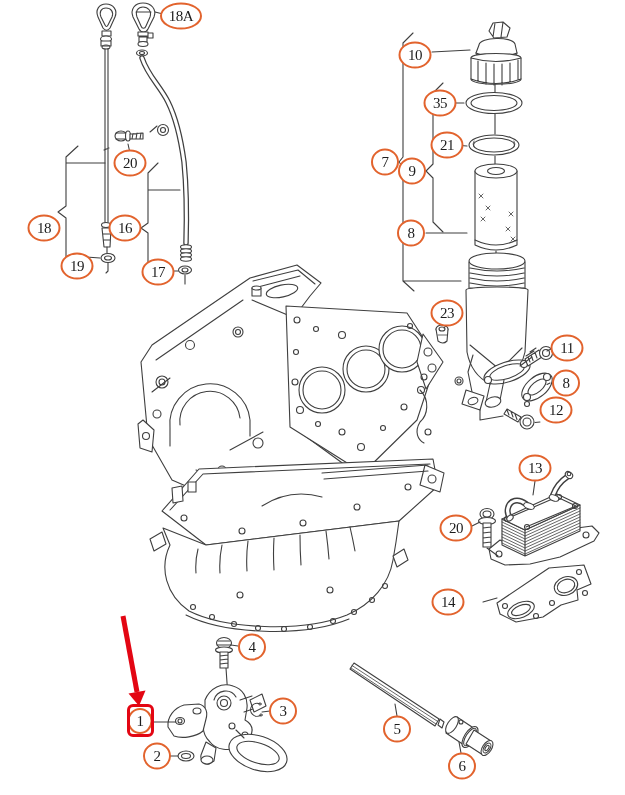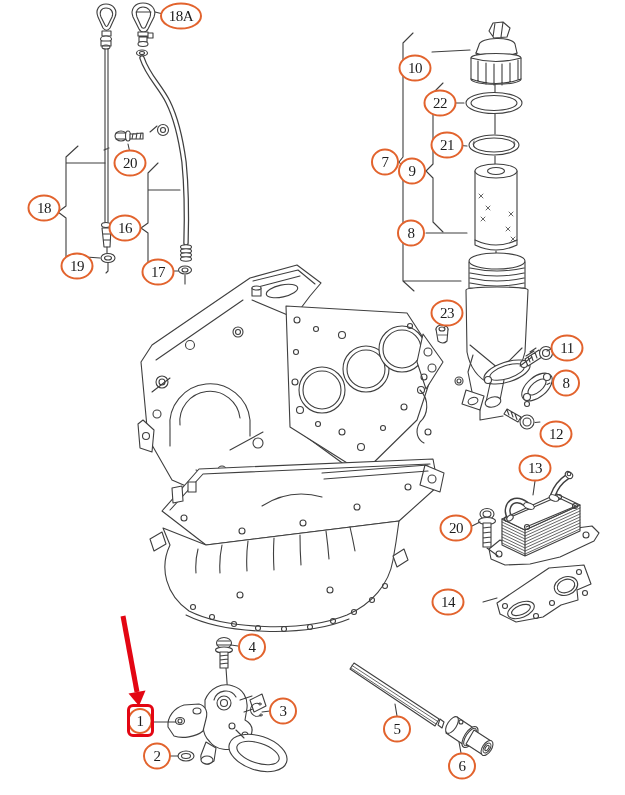--- a/index.html
+++ b/index.html
@@ -350,38 +350,38 @@
       <circle cx="461" cy="722" r="2"></circle>
     </g>
   </svg>
 
   <div class="callout" style="left:181px;top:16px;width:42px">
       <span>18A</span>
     </div>
   <div class="callout" style="left:130px;top:163px">
       <span>20</span>
     </div>
-  <div class="callout" style="left:44px;top:208px">
+  <div class="callout" style="left:44px;top:228px">
       <span>18</span>
     </div>
   <div class="callout" style="left:125px;top:228px">
       <span>16</span>
     </div>
   <div class="callout" style="left:77px;top:266px">
       <span>19</span>
     </div>
   <div class="callout" style="left:158px;top:272px">
       <span>17</span>
     </div>
 
-  <div class="callout" style="left:415px;top:68px">
+  <div class="callout" style="left:415px;top:55px">
       <span>10</span>
     </div>
   <div class="callout" style="left:440px;top:103px">
-      <span>22</span>
+      <span>35</span>
     </div>
   <div class="callout" style="left:447px;top:145px">
       <span>21</span>
     </div>
   <div class="callout" style="left:385px;top:162px;width:28px">
       <span>7</span>
     </div>
   <div class="callout" style="left:412px;top:171px;width:28px">
       <span>9</span>
     </div>
@@ -391,21 +391,21 @@
 
   <div class="callout" style="left:447px;top:313px">
       <span>23</span>
     </div>
   <div class="callout" style="left:567px;top:348px">
       <span>11</span>
     </div>
   <div class="callout" style="left:566px;top:383px;width:28px">
       <span>8</span>
     </div>
-  <div class="callout" style="left:556px;top:434px">
+  <div class="callout" style="left:556px;top:410px">
       <span>12</span>
     </div>
 
   <div class="callout" style="left:535px;top:468px">
       <span>13</span>
     </div>
   <div class="callout" style="left:456px;top:528px">
       <span>20</span>
     </div>
   <div class="callout" style="left:448px;top:602px">

